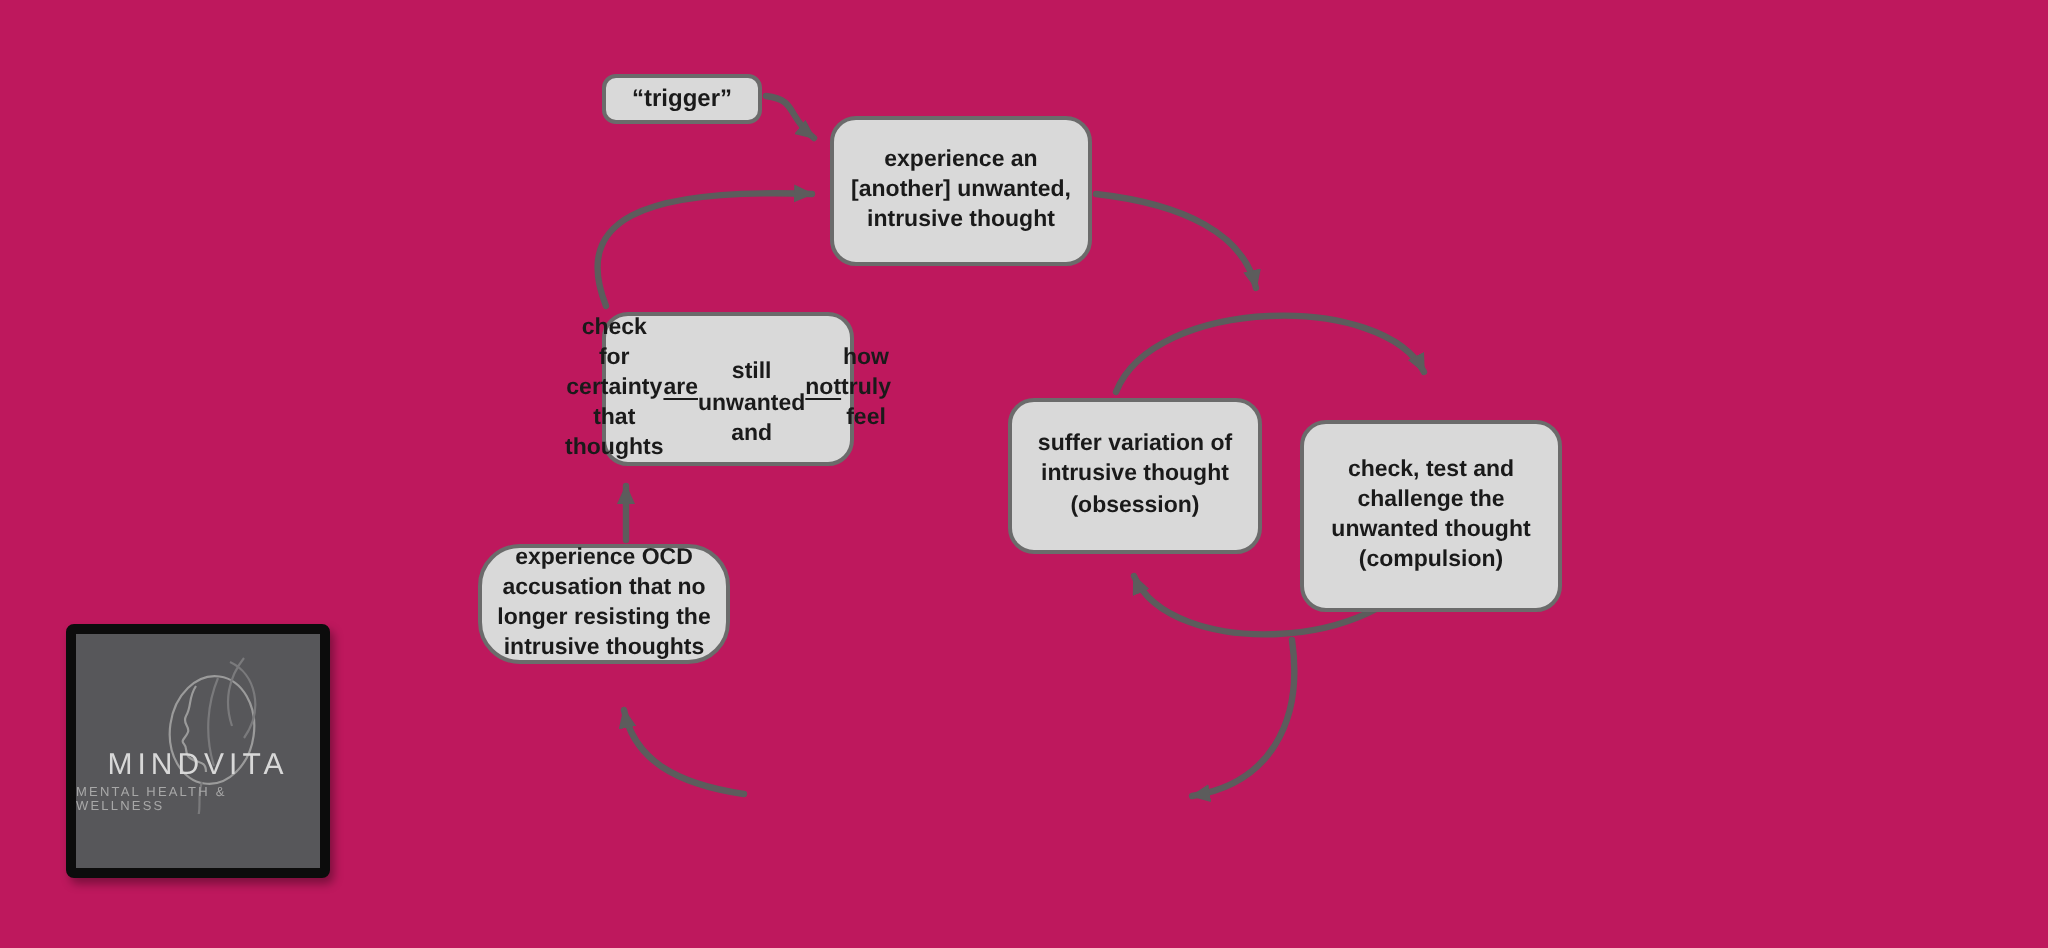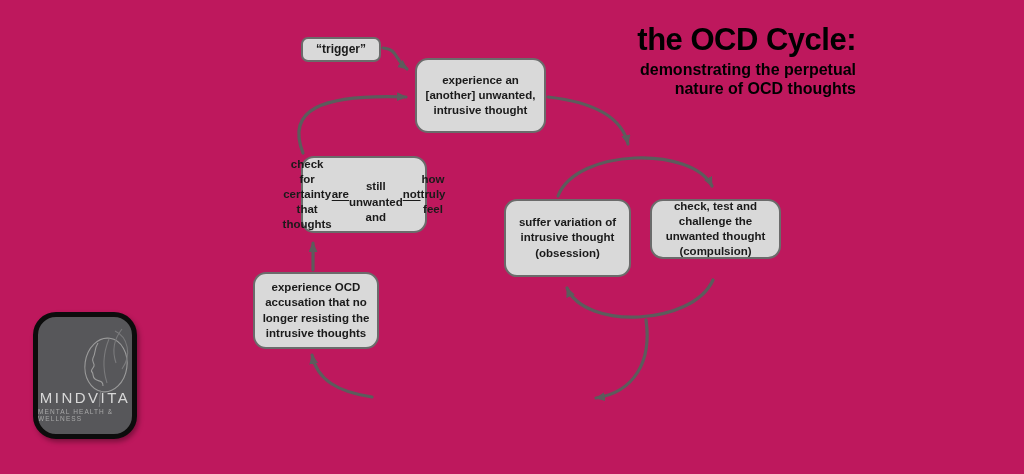--- a/index.html
+++ b/index.html
@@ -38,27 +38,27 @@
     padding:15px 4px;
   }
   .box u{text-underline-offset:2px;}
   .box.trigger{border-radius:7px;font-size:12px;padding:0;}
 
   .title-block{position:absolute;left:576px;top:22px;width:280px;text-align:right;color:var(--title-color);}
   .title-heading{font-size:31px;font-weight:bold;letter-spacing:-0.5px;line-height:1.15;}
   .title-subtitle{font-size:16px;font-weight:600;line-height:1.22;white-space:pre-line;margin-top:2px;}
 
   .logo{
-    position:absolute;left:33px;top:312px;width:104px;height:127px;
+    position:absolute;left:33px;top:312px;width:132px;height:127px;
     background:var(--logo-bg);
     border:5px solid var(--logo-border);
-    border-radius:23px;
+    border-radius:4px;
     box-shadow:2px 3px 5px rgba(0,0,0,0.35);
     display:flex;flex-direction:column;align-items:center;justify-content:flex-end;
-    padding-bottom:12px;
+    padding-bottom:27px;
     overflow:hidden;
   }
   .logo-art{position:absolute;left:14px;top:4px;width:100px;height:86px;}
   .logo-art path,.logo-art ellipse{fill:none;stroke:#9b9b9b;stroke-width:1.1;}
   .logo-art .faint{stroke:#7a7a7c;}
   .logo-name{position:relative;color:var(--logo-text);font-size:15px;letter-spacing:2.5px;font-weight:400;line-height:1.1;}
   .logo-tagline{position:relative;color:var(--logo-tagline);font-size:6.5px;letter-spacing:1.1px;margin-top:2px;}
 </style>
 </head>
 <body>
@@ -85,40 +85,35 @@
 
   <div class="box" style="left:415px;top:58px;width:131px;height:75px;">experience  an
 [another] unwanted,
 intrusive thought</div>
 
   <div class="box" style="left:253px;top:156px;width:126px;height:77px;margin-left:48px;">check for certainty
 that thoughts <u>are</u>
 still unwanted and
 <u>not</u> how truly feel</div>
 
-  <div class="box" style="left:253px;top:272px;width:126px;height:77px;">experience OCD
+  <div class="box" style="left:239px;top:272px;width:126px;height:60px;border-radius:21px;">experience OCD
 accusation that no
 longer resisting the
 intrusive thoughts</div>
 
   <div class="box" style="left:504px;top:199px;width:127px;height:78px;">suffer variation of
 intrusive thought
 (obsession)</div>
 
-  <div class="box" style="left:650px;top:199px;width:131px;height:60px;">check, test and
+  <div class="box" style="left:650px;top:210px;width:131px;height:96px;">check, test and
 challenge the
 unwanted thought
 (compulsion)</div>
 
 
-  <div class="title-block">
-    <div class="title-heading">the OCD Cycle:</div>
-    <div class="title-subtitle">demonstrating the perpetual
-nature of OCD thoughts</div>
-  </div>
 
   <div class="logo">
     <svg class="logo-art" viewBox="0 0 100 86" xmlns="http://www.w3.org/2000/svg">
       <ellipse cx="54" cy="44" rx="21" ry="27" transform="rotate(8 54 44)"></ellipse>
       <path class="faint" d="M63 10 C76 16, 80 34, 70 48 M70 8 C62 18, 60 30, 64 42"></path>
       <path class="faint" d="M49 70 C46 78, 50 84, 45 92"></path>
       <path d="M46 22 C42 28, 44 32, 41 37 C39 41, 43 42, 42 45 C41 48, 38 49, 40 51 C42 53, 40 56, 43 58 C47 61, 51 59, 51 65"></path>
       <path class="faint" d="M57 18 C52 30, 50 46, 55 62"></path>
     </svg>
     <div class="logo-name">MINDVITA</div>

